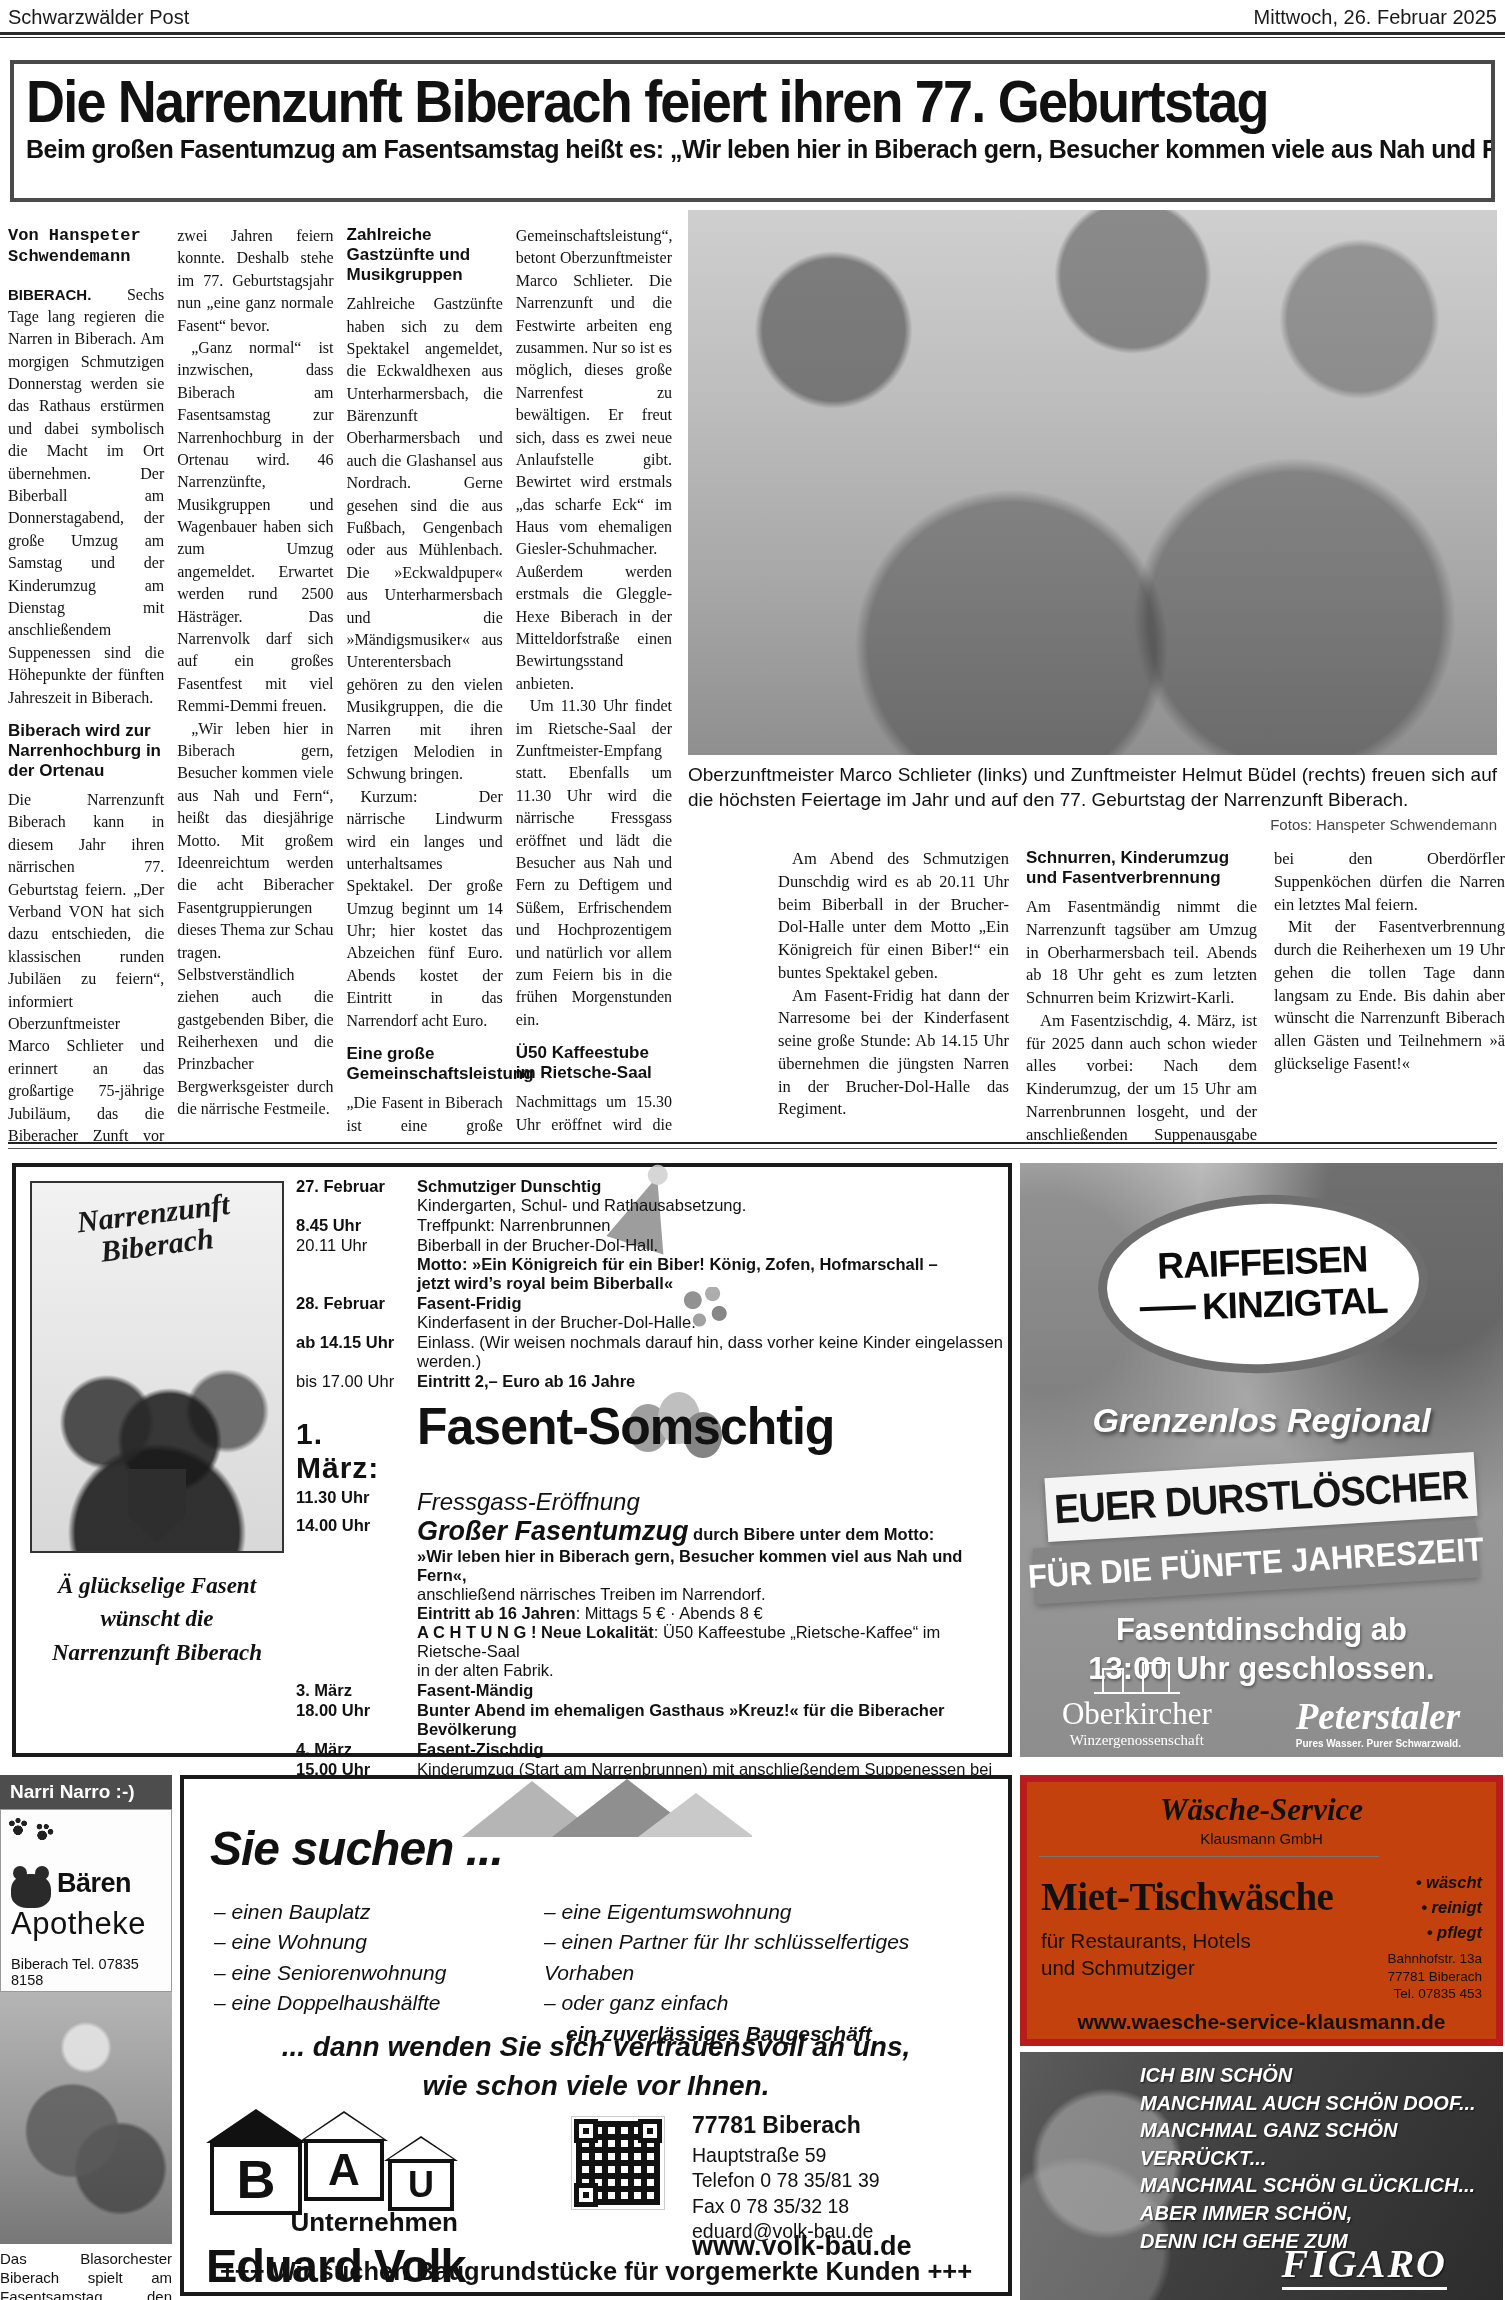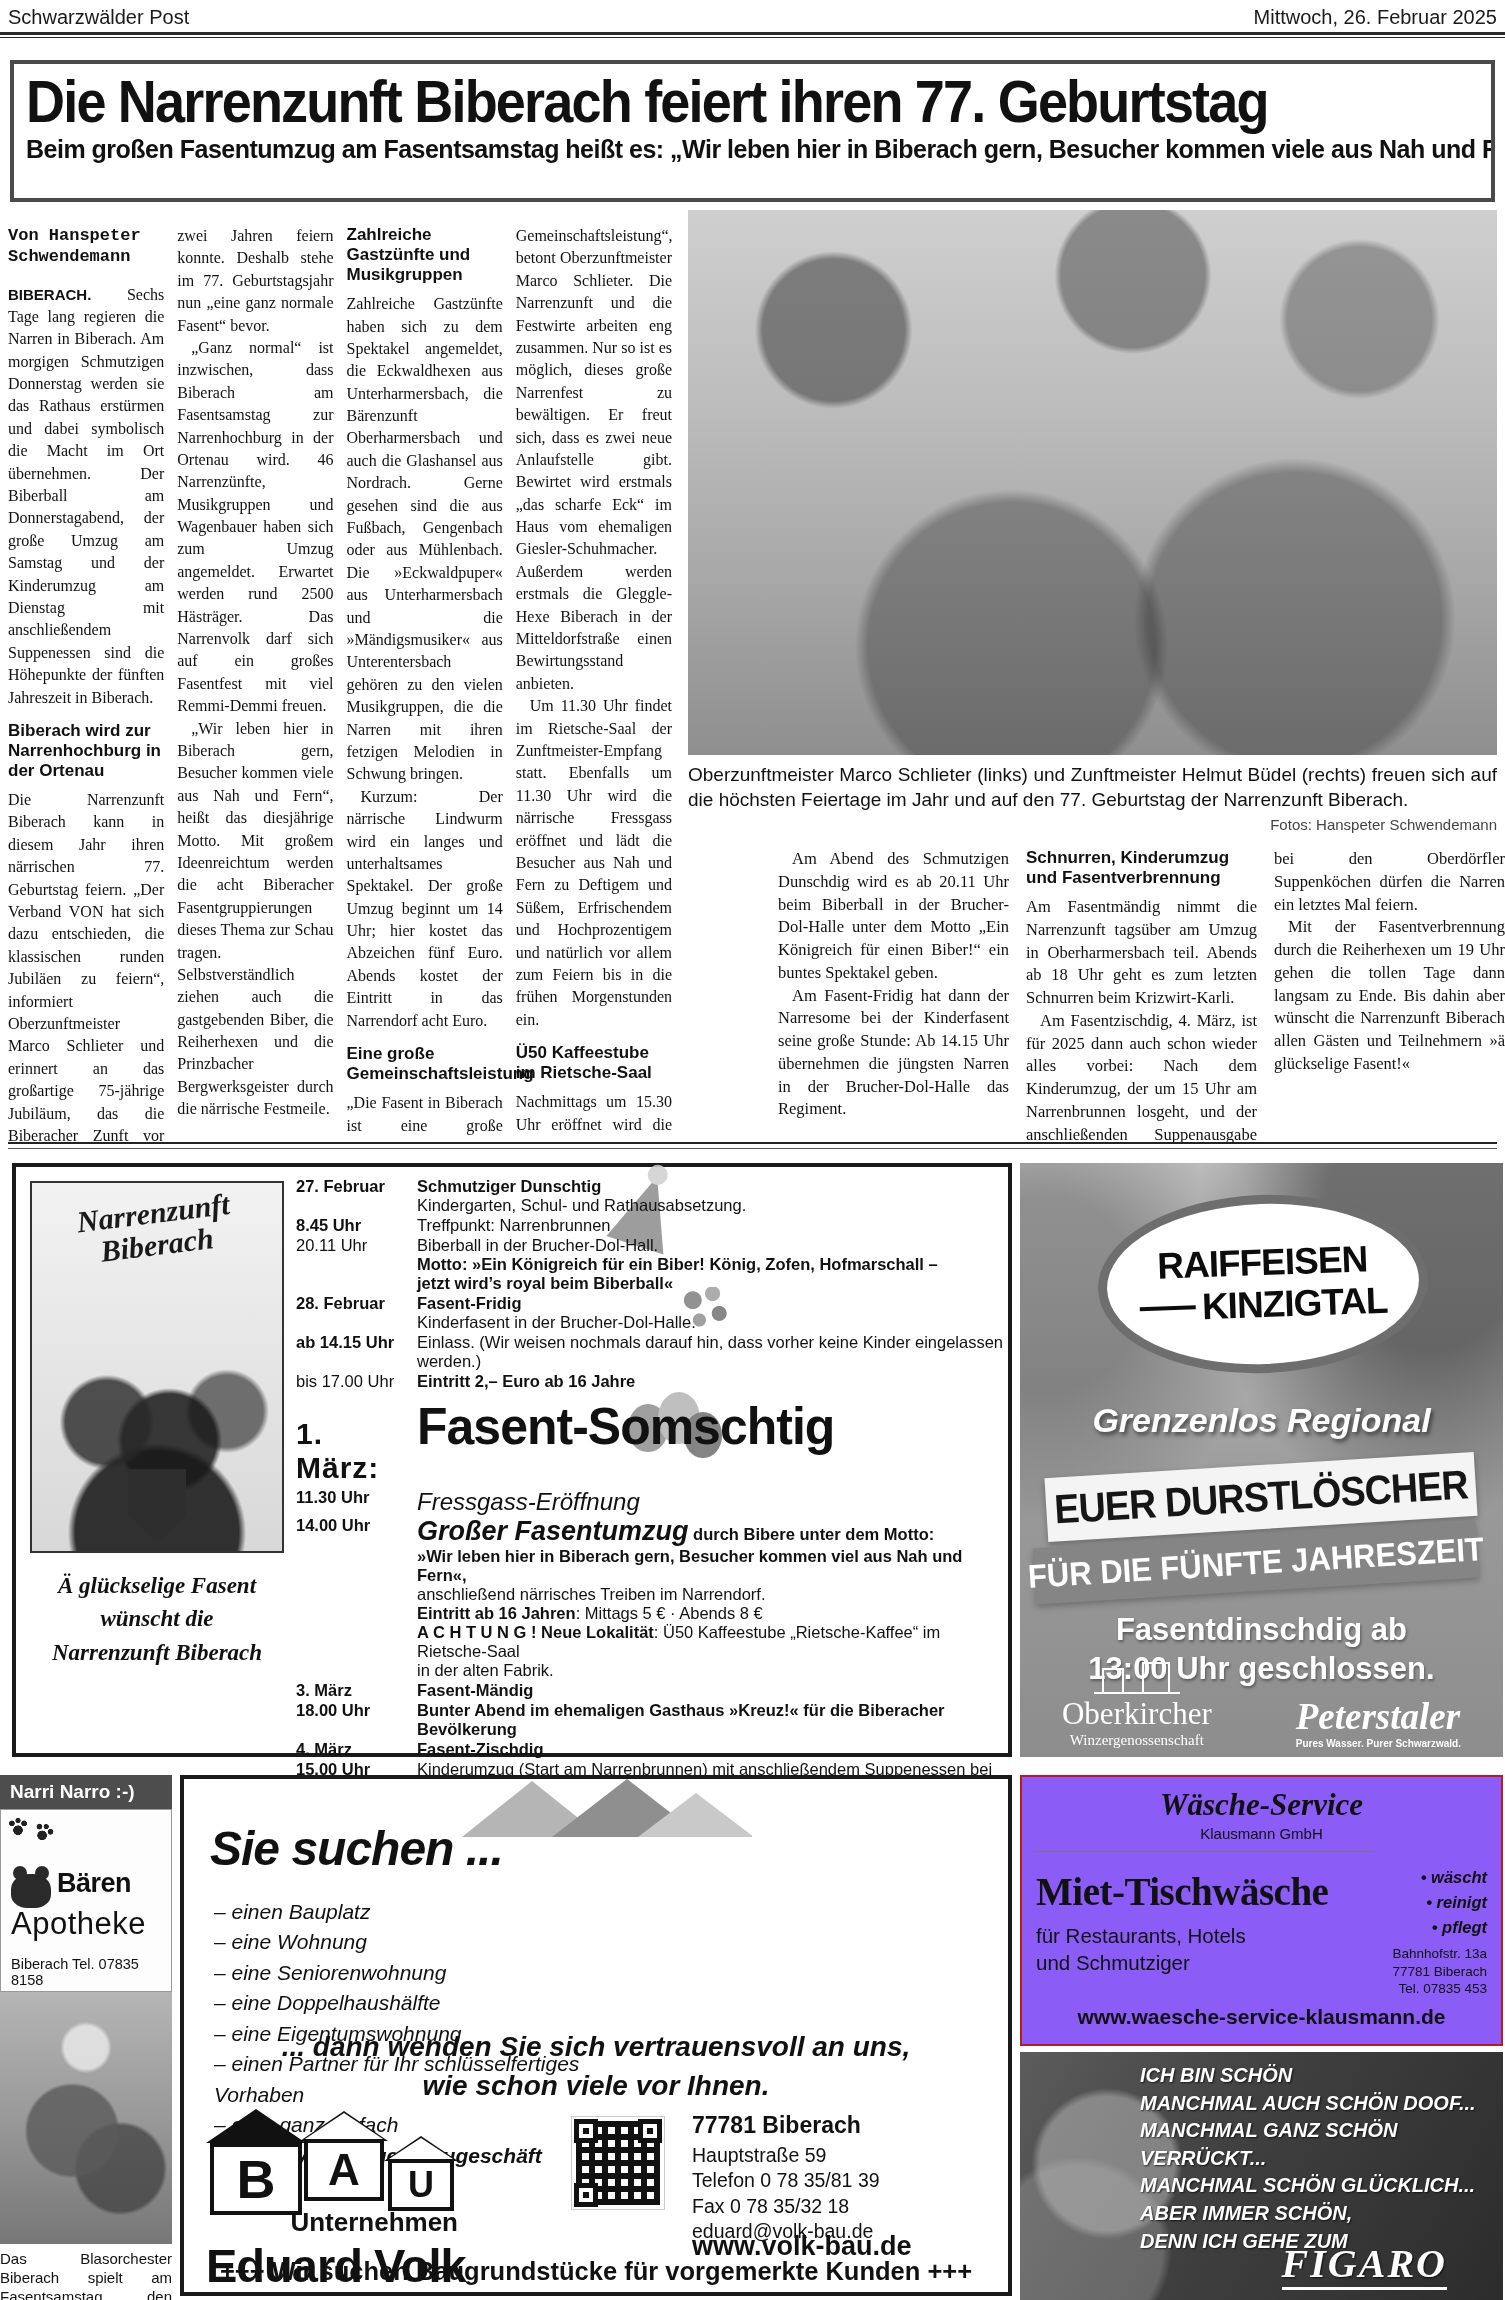--- a/index.html
+++ b/index.html
@@ -150,21 +150,21 @@
       font-family:"Liberation Sans",sans-serif; font-size:15px; line-height:1.25; text-align:justify; }
 
   
   .bau-box { position:absolute; left:180px; top:1775px; width:832px; height:521px; border:4px solid #1a1a1a; background:#fff; overflow:hidden; }
   .mountains { position:absolute; left:278px; top:0px; width:290px; height:58px; overflow:hidden; }
   .mountains i { position:absolute; bottom:0; width:0; height:0; }
   .mountains i:nth-child(1){ left:0;    border-left:70px solid transparent; border-right:70px solid transparent; border-bottom:56px solid #b5b5b5; }
   .mountains i:nth-child(2){ left:90px; border-left:75px solid transparent; border-right:75px solid transparent; border-bottom:58px solid #8f8f8f; }
   .mountains i:nth-child(3){ left:176px;border-left:58px solid transparent; border-right:58px solid transparent; border-bottom:44px solid #c9c9c9; }
   .bau-heading { position:absolute; left:26px; top:42px; font-family:"Liberation Sans",sans-serif; font-weight:700; font-style:italic; font-size:48px; letter-spacing:-1px; }
-  .bau-lists { position:absolute; left:30px; top:118px; width:780px; display:flex; font-family:"Liberation Sans",sans-serif; font-size:21px; font-style:italic; line-height:1.45;flex-direction:column; }
+  .bau-lists { position:absolute; left:30px; top:118px; width:780px; display:flex; font-family:"Liberation Sans",sans-serif; font-size:21px; font-style:italic; line-height:1.45; }
   .bau-lists .col-l { width:330px; }
   .bau-lists .col-r { width:450px; }
   .bau-lists .strong-item { font-weight:700; padding-left:22px; }
   .bau-tagline { position:absolute; left:0; top:248px; width:100%; text-align:center;
       font-family:"Liberation Sans",sans-serif; font-weight:700; font-style:italic; font-size:28px; line-height:1.4; }
   .bau-logo-block { position:absolute; left:22px; top:330px; width:300px; }
   .bau-houses { display:flex; align-items:flex-end; }
   .roof { width:0; height:0; margin:0 auto; }
   .houseA { display:flex; flex-direction:column; align-items:center; }
   .roofA1 { border-left:50px solid transparent; border-right:50px solid transparent; border-bottom:34px solid #111; }
@@ -185,21 +185,21 @@
                         repeating-linear-gradient(90deg,#111 0 6px,transparent 6px 13px); }
   .qr-eye { position:absolute; width:24px; height:24px; background:#fff; border:5px solid #111; }
   .qr-eye::after { content:""; position:absolute; left:4px; top:4px; width:6px; height:6px; background:#111; }
   .qr-eye.e1 { left:-2px; top:-2px; } .qr-eye.e2 { right:-2px; top:-2px; } .qr-eye.e3 { left:-2px; bottom:-2px; }
   .bau-addr { position:absolute; left:508px; top:332px; font-family:"Liberation Sans",sans-serif; font-size:19.5px; line-height:1.3; }
   .bau-addr .city { font-weight:700; font-size:23px; margin-bottom:2px; }
   .bau-web { position:absolute; left:508px; top:452px; font-family:"Liberation Sans",sans-serif; font-weight:700; font-size:27px; }
   .bau-footer { position:absolute; left:0; top:478px; width:100%; text-align:center; font-family:"Liberation Sans",sans-serif; font-weight:700; font-size:25.5px; }
 
   
-  .waesche-box { position:absolute; left:1020px; top:1775px; width:483px; height:271px; background:#8b5cf6; border:2px solid #b91c1c; }
+  .waesche-box { position:absolute; left:1020px; top:1775px; width:483px; height:271px; background:#c2410c; border:7px solid #b91c1c; }
   .wa-brand { position:absolute; left:0; top:10px; width:100%; text-align:center; font-family:"Liberation Serif",serif; font-style:italic; font-weight:700; font-size:31px; }
   .wa-brand-sub { position:absolute; left:0; top:48px; width:100%; text-align:center; font-family:"Liberation Sans",sans-serif; font-size:15px; }
   .wa-rule { position:absolute; left:12px; top:74px; width:340px; height:1px; background:#777; }
   .wa-title { position:absolute; left:14px; top:92px; font-family:"Liberation Serif",serif; font-weight:700; font-size:39px; letter-spacing:-0.5px; }
   .wa-sub { position:absolute; left:14px; top:146px; font-family:"Liberation Sans",sans-serif; font-size:20.5px; line-height:1.3; }
   .wa-bullets { position:absolute; right:14px; top:88px; text-align:right; font-family:"Liberation Sans",sans-serif; font-weight:700; font-style:italic; font-size:16.5px; line-height:1.5; }
   .wa-addr { position:absolute; right:14px; top:168px; text-align:right; font-family:"Liberation Sans",sans-serif; font-size:13.5px; line-height:1.3; }
   .wa-web { position:absolute; left:0; top:228px; width:100%; text-align:center; font-family:"Liberation Sans",sans-serif; font-weight:700; font-size:21px; }
 
   

